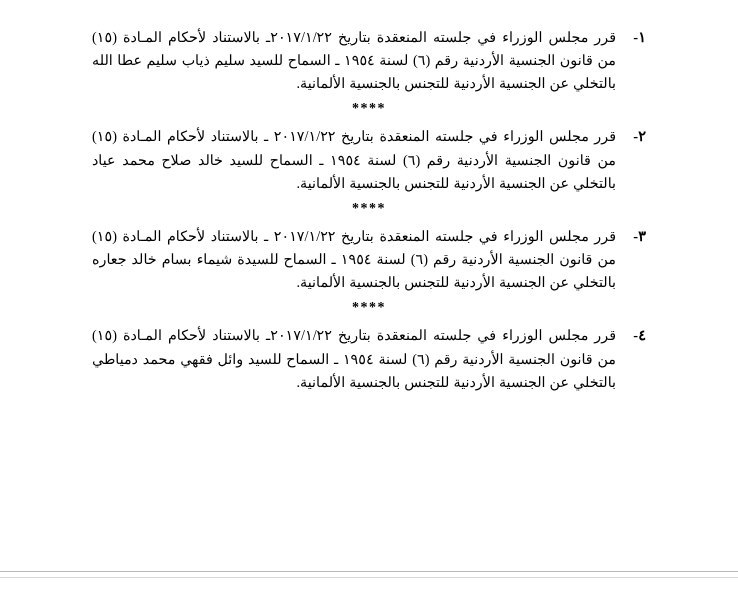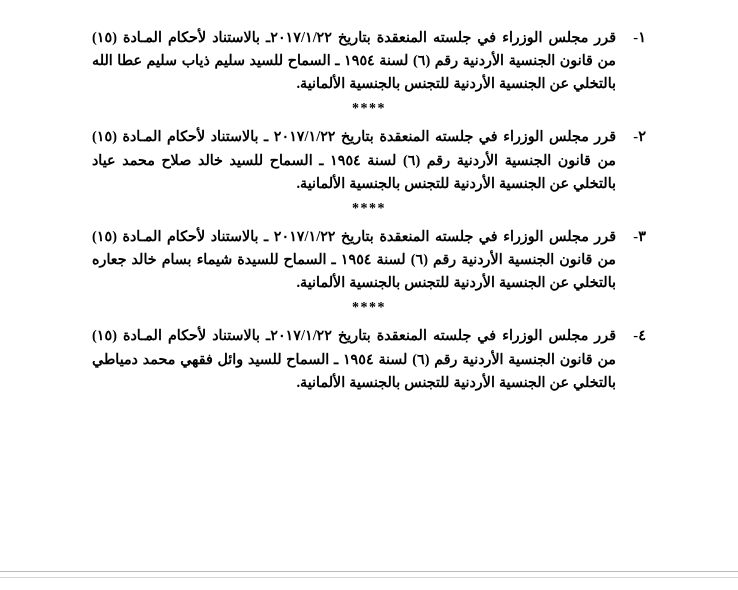--- a/index.html
+++ b/index.html
@@ -43,21 +43,21 @@
     font-size: 14.5px;
     font-weight: bold;
     line-height: 1.62;
     padding-top: 0px;
     white-space: nowrap;
     font-family: "Liberation Serif", "DejaVu Serif", serif;
   }
   .item-text {
     flex: 1 1 auto;
     font-size: 14.3px;
-    font-weight: bold;
+    font-weight: normal;
     line-height: 1.62;
     text-align: justify;
     text-align-last: right;
     font-family: "Liberation Serif", "DejaVu Serif", serif;
     word-spacing: 0.5px;
   }
   .separator {
     text-align: center;
     font-size: 14px;
     font-weight: bold;

